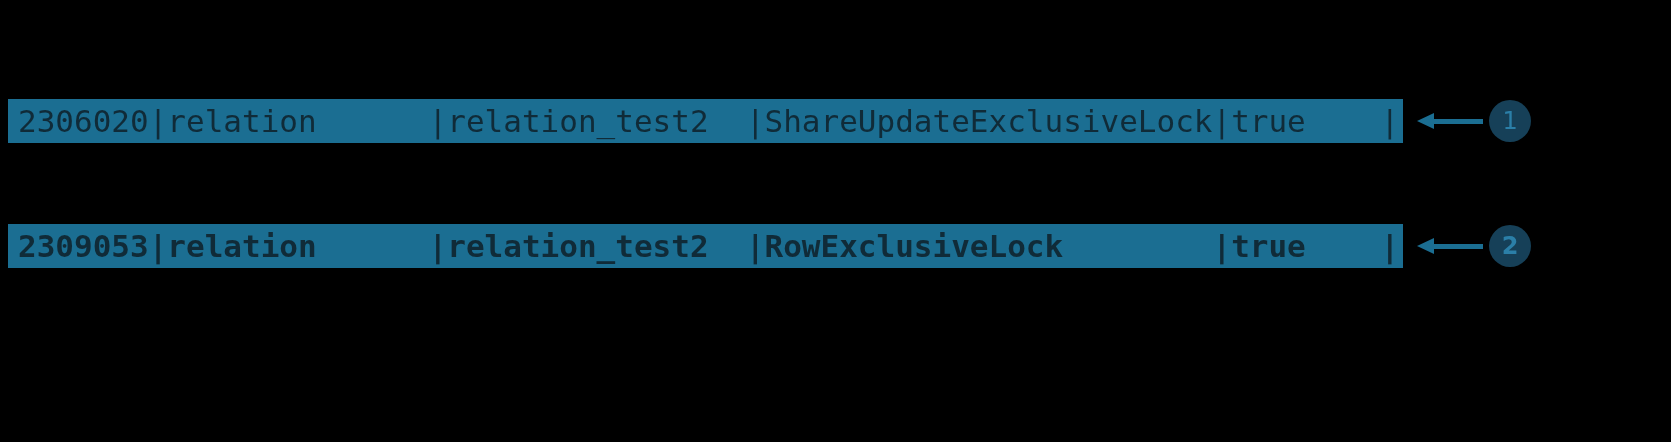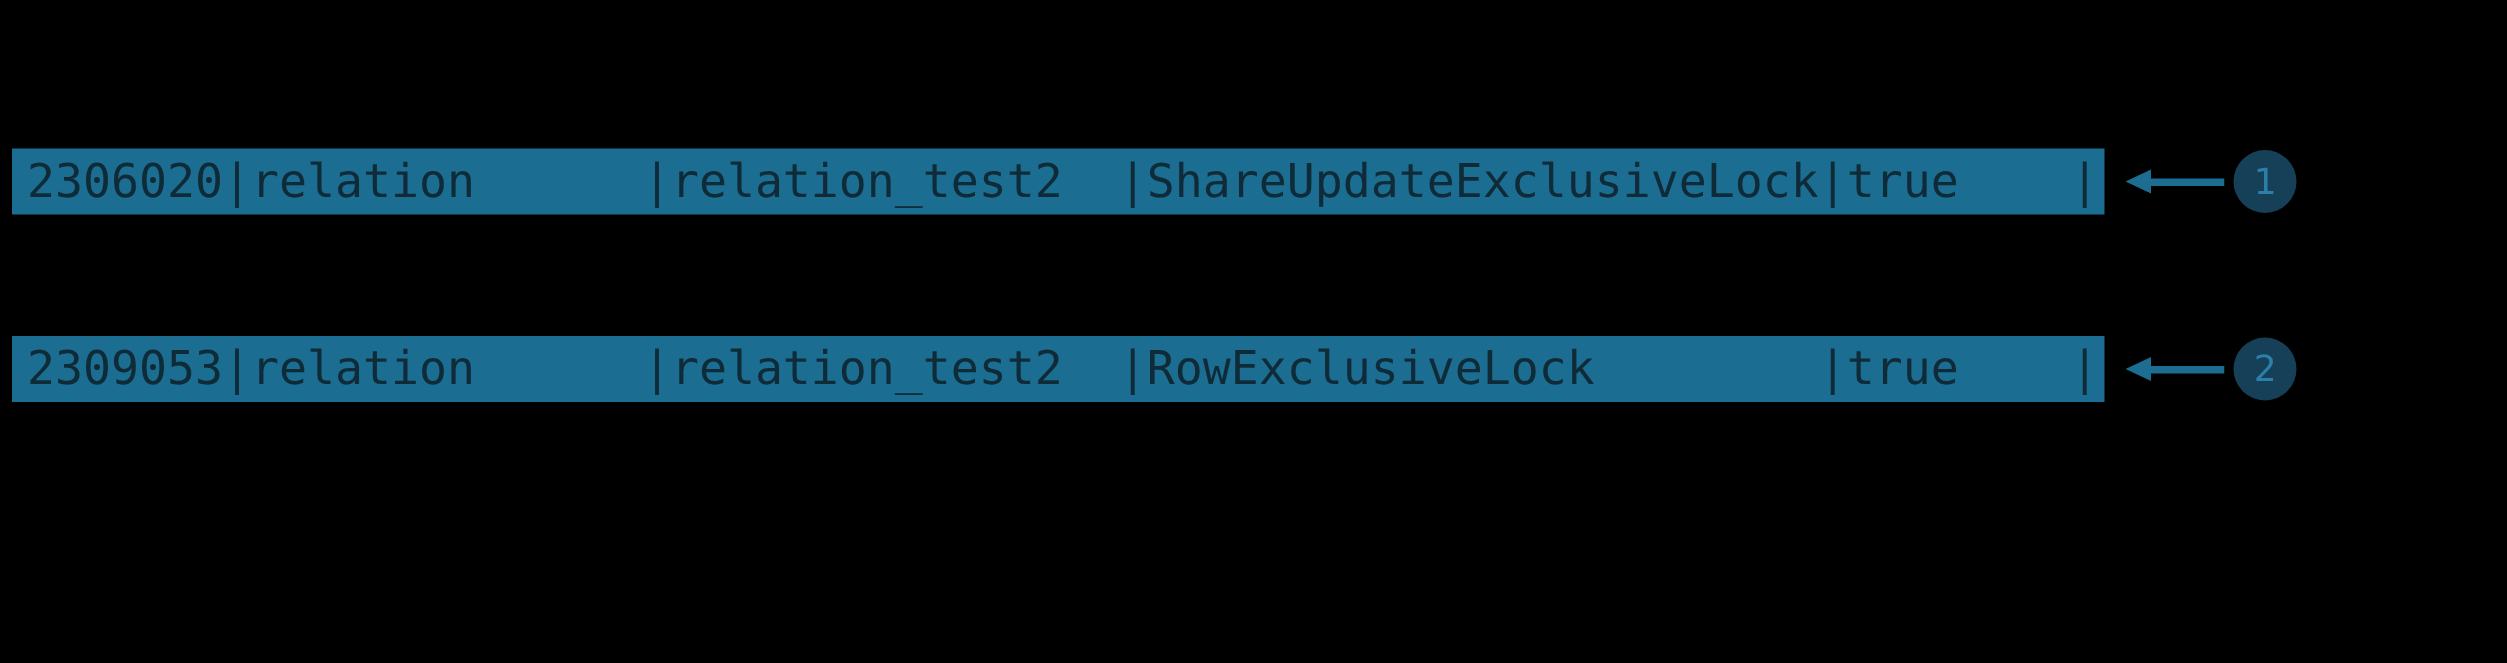--- a/index.html
+++ b/index.html
@@ -25,21 +25,21 @@
   
   .row-group {
     position: absolute;
     left: 0;
     width: 1671px;
     height: 44px;
     display: flex;
     align-items: center;
   }
   #row-group-1 { top: 99px; }
-  #row-group-2 { top: 224px; }
+  #row-group-2 { top: 224px; font-weight: bold; }
 
   .code-line {
     position: relative;
     margin-left: 8px;
     height: 44px;
     background: #1b6e92;
     color: #102b38;
     font-size: 31px;
     line-height: 44px;
     letter-spacing: 0px;

